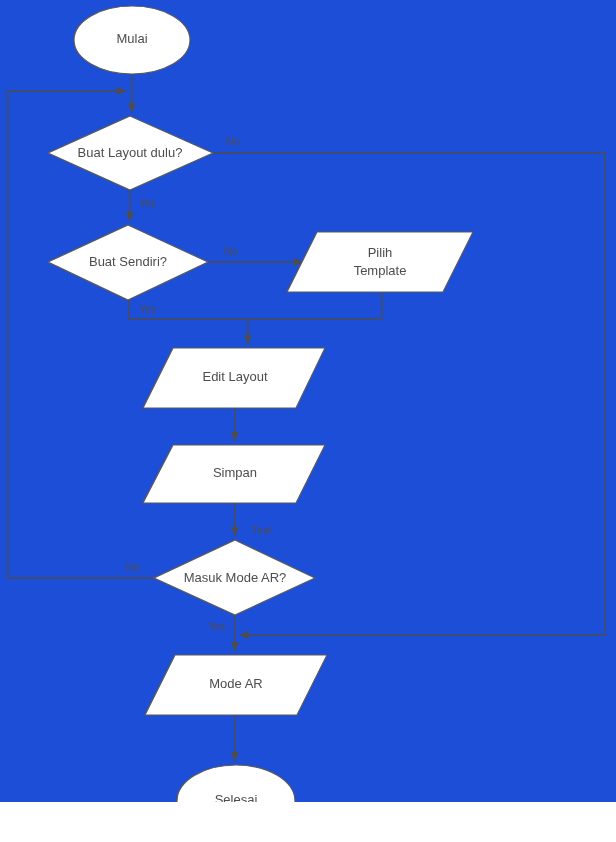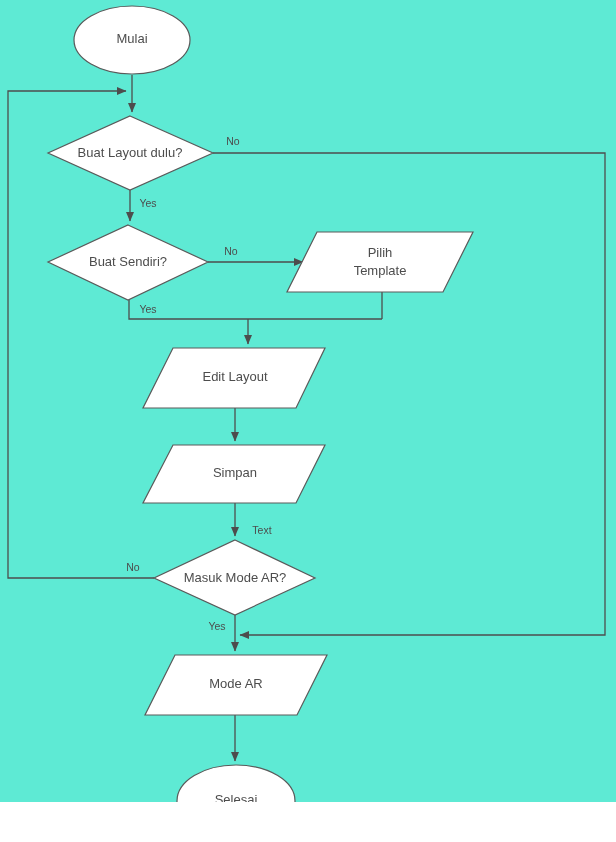--- a/index.html
+++ b/index.html
@@ -8,21 +8,21 @@
     padding: 0;
     background: #ffffff;
   }
   body {
     font-family: "Liberation Sans", sans-serif;
   }
   #flow-root {
     position: relative;
     width: 616px;
     height: 802px;
-    background: #5eead4;
+    background: #1d4ed8;
     overflow: hidden;
   }
   #flow-svg {
     position: absolute;
     top: 0;
     left: 0;
     width: 616px;
     height: 842px;
   }
   .shape-outline {

